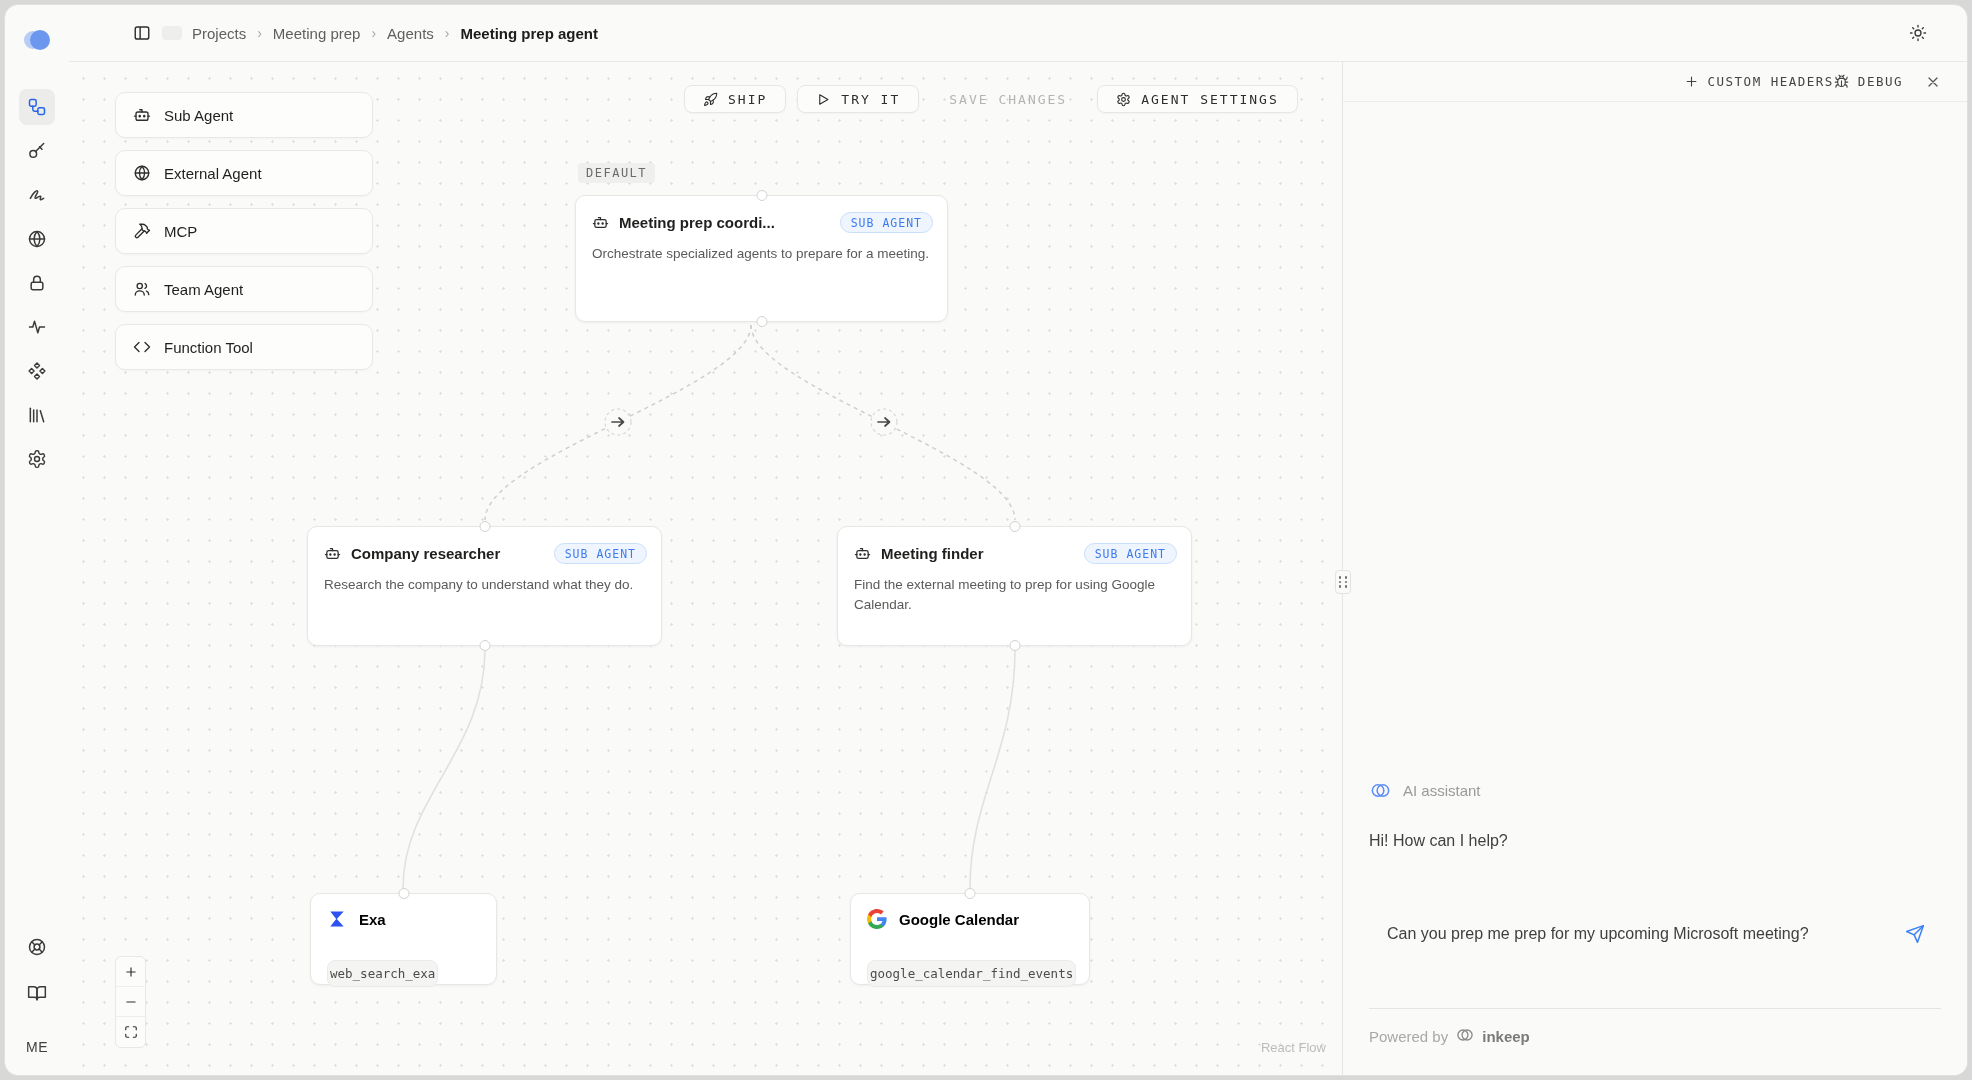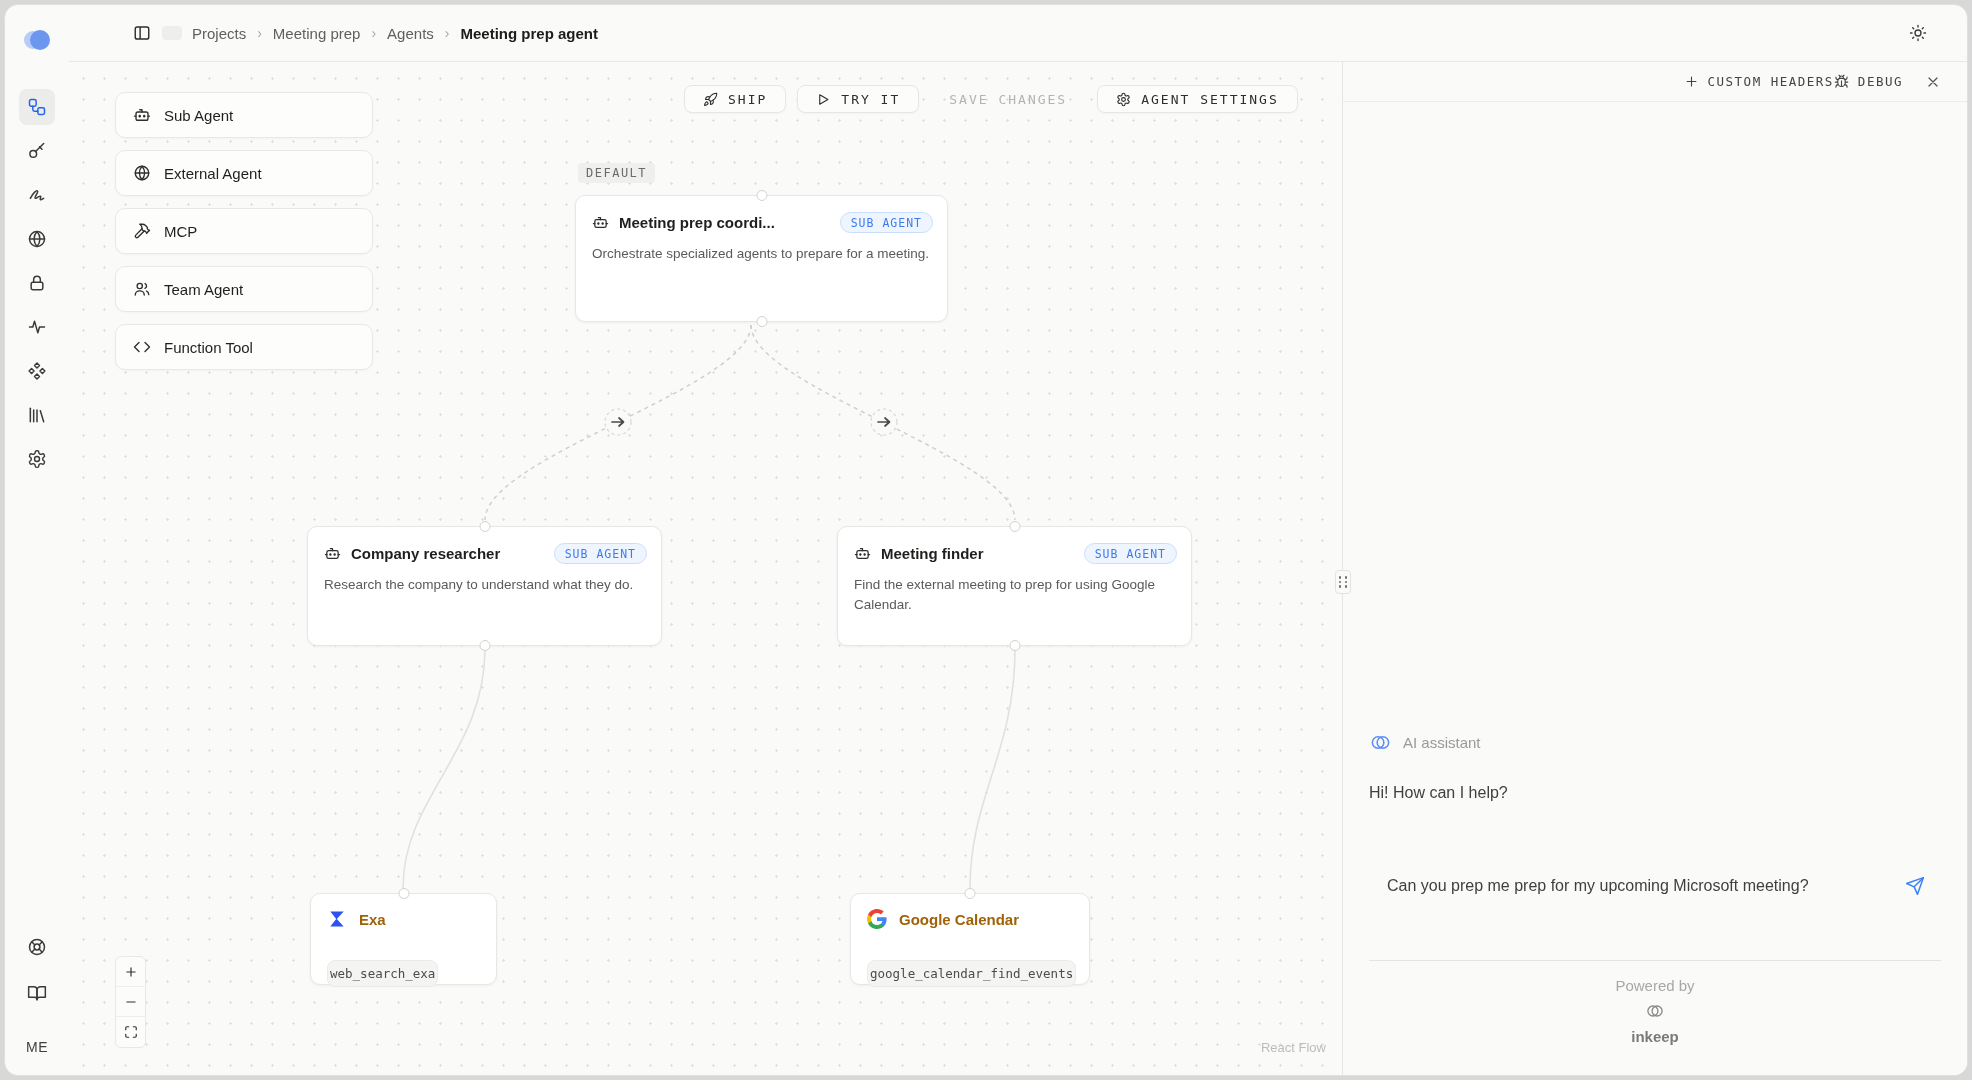--- a/index.html
+++ b/index.html
@@ -51,21 +51,21 @@
   .node-header svg.bot { width:17px; height:17px; color:#2e2e2c; flex:0 0 17px; }
   .node-title { font-size:15px; font-weight:700; color:#1f1f1d; white-space:nowrap; }
   .badge { margin-left:auto; font-family:"DejaVu Sans Mono","Liberation Mono",monospace; font-size:11.5px; letter-spacing:1px; color:#3d7bf0; background:#eef5ff; border:1px solid #c9defb; border-radius:999px; padding:3px 10px 2px; white-space:nowrap; }
   .node-desc { padding:11px 16px 16px; font-size:13.5px; line-height:1.5; color:#5a5a58; }
   .handle { position:absolute; width:11px; height:11px; border-radius:50%; background:#fff; border:1.5px solid #d2d2d0; left:50%; transform:translateX(-50%); }
   .handle.top { top:-6px; } .handle.bottom { bottom:-6px; }
 
   .tool-node { padding:15px 16px; }
   .tool-head { display:flex; align-items:center; gap:12px; }
   .tool-head svg { width:20px; height:20px; flex:0 0 20px; }
-  .tool-title { font-size:15px; font-weight:700; color:#a16207; }
+  .tool-title { font-size:15px; font-weight:700; color:#000000; }
   .tool-pill { display:inline-block; margin-top:31px; font-family:"DejaVu Sans Mono","Liberation Mono",monospace; font-size:12.5px; color:#4c4c4a; background:#f4f4f2; border:1px solid #ebebe9; border-radius:8px; padding:5px 2px; }
 
   .zoomctl { position:absolute; left:46px; top:894px; width:31px; background:#fcfcfb; border:1px solid #e8e8e6; border-radius:6px; display:flex; flex-direction:column; overflow:hidden; }
   .zoomctl button { width:100%; height:30px; background:none; border:none; border-bottom:1px solid #efefed; display:flex; align-items:center; justify-content:center; color:#2e2e2c; cursor:pointer; }
   .zoomctl button:last-child { border-bottom:none; }
   .zoomctl svg { width:14px; height:14px; }
   .attribution { position:absolute; right:16px; bottom:20px; font-size:13px; color:#bcbcba; }
 
   
   .chatpanel { width:625px; flex:0 0 625px; border-left:1px solid #e6e6e4; background:#fafaf9; display:flex; flex-direction:column; position:relative; }
@@ -77,21 +77,21 @@
   .chat-header-right { display:flex; align-items:center; gap:22px; }
   .chat-body { flex:1; display:flex; flex-direction:column; padding:0 26px; min-height:0; }
   .assist-row { margin-top:auto; display:flex; align-items:center; gap:11px; }
   .assist-row svg { width:23px; height:23px; }
   .assist-label { font-size:15px; color:#9a9a98; }
   .greeting { margin-top:30px; font-size:16px; color:#3f3f3d; }
   .input-wrap { margin-top:60px; position:relative; border-bottom:1px solid #e4e4e2; padding:12px 110px 36px 18px; }
   .chat-input { font-size:16px; line-height:1.55; color:#3f3f3d; min-height:50px; outline:none; cursor:text; }
   .send-btn { position:absolute; right:16px; top:14px; background:none; border:none; color:#3b82f6; cursor:pointer; }
   .send-btn svg { width:20px; height:20px; }
-  .powered { display:flex; align-items:center; gap:7px; margin-top:16px; padding-bottom:30px; font-size:15px; color:#a8a8a6;flex-direction:column; }
+  .powered { display:flex; align-items:flex-end; gap:7px; margin-top:16px; padding-bottom:30px; font-size:15px; color:#a8a8a6; }
   .powered svg { width:20px; height:20px; color:#8a8a88; }
   .powered b { color:#7a7a78; font-weight:700; }
 </style>
 </head>
 <body>
 
 <div class="window">
 
   <aside class="rail">
     <div class="logo">

